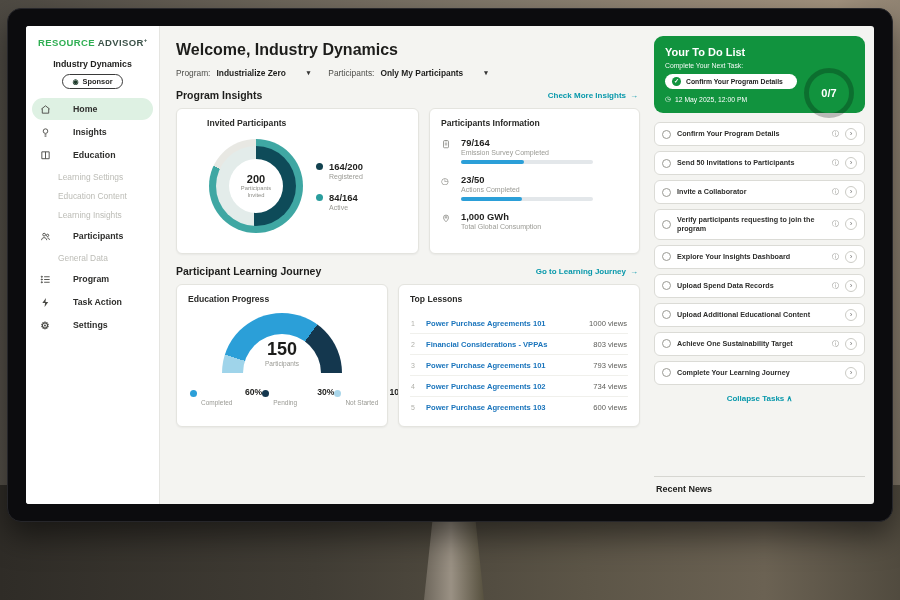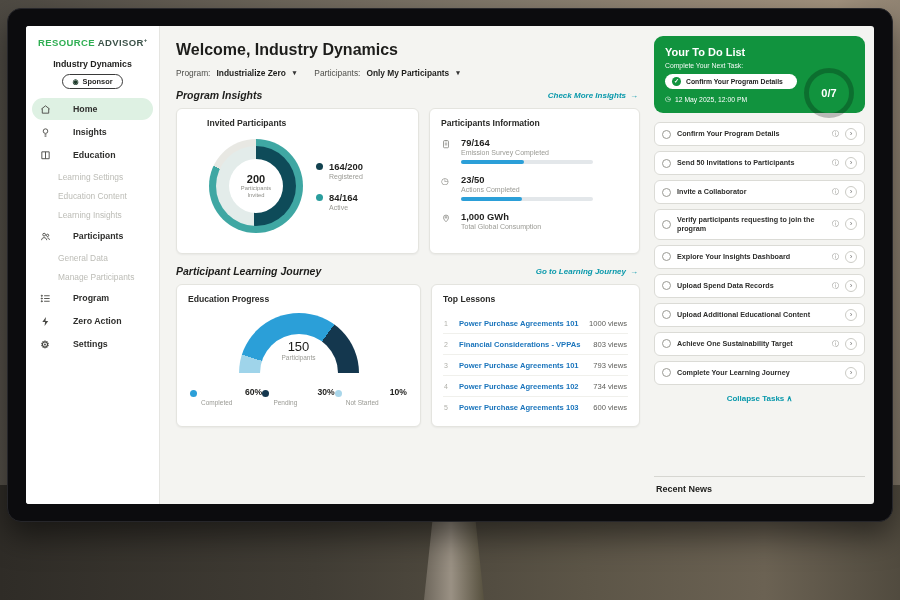--- a/index.html
+++ b/index.html
@@ -35,35 +35,35 @@
   .nav-icon { width:12px; height:12px; color:#4a4a46; display:flex; align-items:center; justify-content:center; flex:none; font-size:10px; }
   .nav-icon svg { width:11px; height:11px; }
   .nav-sub { padding:4.5px 12px 4.5px 26px; font-size:8.4px; color:#bcbcb6; margin:0 6px; cursor:pointer; }
 
   
   .main { flex:1; min-width:0; padding:13px 12px 0 16px; }
   h1 { font-size:16px; font-weight:bold; color:#1d1d1b; margin:2px 0 9px; }
   .filters { display:flex; align-items:center; gap:6px; font-size:8.4px; color:#555; margin-bottom:11px; }
   .f-label { color:#4e4e4a; }
   .f-value { background:none; border:none; font-family:inherit; font-weight:bold; font-size:8.4px; color:#1f1f1d;
-    display:flex; gap:7px; align-items:center; cursor:pointer; }
+    display:flex; gap:21px; align-items:center; cursor:pointer; }
   .f-gap { margin-left:12px; }
   .chev { font-size:7px; color:#333; }
-  .sec-head { display:flex; justify-content:space-between; align-items:center; margin:3px 2px 7px 0;font-style:italic; }
+  .sec-head { display:flex; justify-content:space-between; align-items:center; margin:3px 2px 7px 0; }
   .sec-head h2 { font-size:10.5px; font-weight:bold; color:#1e1e1c; }
   .sec-link { color:#0898ab; font-size:8px; font-weight:bold; display:flex; gap:4px; align-items:center;
     cursor:pointer; text-decoration:none; }
 
   .cards-row { display:flex; gap:10px; margin-bottom:11px; }
   .card { background:#fff; border:1px solid #e4e4df; border-radius:6px; padding:9px 11px;
     box-shadow:0 1px 2px rgba(0,0,0,.05); min-height:143px; }
   .card-title { font-size:8.6px; font-weight:bold; color:#2a2a28; margin-bottom:9px; }
   .card-invited { width:243px; flex:none;padding-left:30px; }
   .card-info { flex:1; }
-  .card-gauge { width:245px; flex:none; }
+  .card-gauge { width:212px; flex:none; }
   .card-lessons { flex:1; }
 
   
   .donut-wrap { display:flex; align-items:center; gap:13px; padding:2px 0 2px 2px; }
   .donut { position:relative; width:94px; height:94px; border-radius:50%; flex:none;
     background:conic-gradient(#3fa7a3 0 82%, #e8e8e3 82% 100%); }
   .donut-mid { position:absolute; inset:7px; border-radius:50%;
     background:conic-gradient(#0e4b59 0 51%, #e3ecea 51% 100%); }
   .donut-hole { position:absolute; inset:20px; border-radius:50%; background:#fff;
     display:flex; flex-direction:column; align-items:center; justify-content:center; text-align:center; }
@@ -86,21 +86,21 @@
   .bar { width:132px; height:4px; border-radius:2px; background:#e3e7ea; }
   .bar i { display:block; height:100%; border-radius:2px; background:#2b9fd8; }
   .w48 { width:48%; } .w46 { width:46%; }
 
   
   .gauge { position:relative; width:120px; height:60px; margin:8px auto 0; overflow:hidden; }
   .gauge-arc { position:absolute; left:0; top:0; width:120px; height:120px; border-radius:50%;
     background:conic-gradient(from 270deg,#9fd4ea 0 18deg,#2b9fd8 18deg 126deg,#14374e 126deg 180deg,transparent 180deg); }
   .gauge-hole { position:absolute; left:21px; top:21px; width:78px; height:78px; border-radius:50%; background:#fff; }
   .gauge-center { position:absolute; left:0; right:0; top:26px; text-align:center; }
-  .g-val { font-size:13px; font-weight:normal; color:#1c1c1a; }
+  .g-val { font-size:18px; font-weight:bold; color:#1c1c1a; }
   .g-lab { font-size:6.5px; color:#9a9a94; }
   .g-legend { display:flex; justify-content:space-between; margin-top:14px; padding:0 2px; }
   .gl-row { display:flex; gap:4px; align-items:center; }
   .gl-val { font-size:8.6px; font-weight:bold; color:#1f1f1d;margin-left:44px; }
   .gl-lab { font-size:6.5px; color:#9a9a94; margin:2px 0 0 11px; }
 
   
   .lesson { display:flex; align-items:center; gap:7px; padding:5.5px 1px; border-bottom:1px solid #f0f0ec; }
   .lesson:last-child { border-bottom:none; }
   .rank { color:#b0b0aa; width:8px; font-size:7px; flex:none; }
@@ -186,39 +186,38 @@
             <svg viewBox="0 0 24 24" fill="none" stroke="currentColor" stroke-width="2">
                 <circle cx="9" cy="8" r="3"></circle>
                 <circle cx="16.5" cy="9.5" r="2.5"></circle>
                 <path d="M3.5 20c0-3.5 2.5-5.5 5.5-5.5S14.5 16.5 14.5 20"></path>
                 <path d="M16 15c2.5 0 4.5 1.8 4.5 4.5"></path>
               </svg>
           </span>
           <span class="nav-label">Participants</span>
         </div>
         <div class="nav-sub">General Data</div>
-        <div class="nav-sub">Manage Participants</div>
         <div class="nav-item">
           <span class="nav-icon">
             <svg viewBox="0 0 24 24" fill="none" stroke="currentColor" stroke-width="2">
                 <path d="M9 6h12M9 12h12M9 18h12"></path>
                 <circle cx="4" cy="6" r="1.3" fill="currentColor"></circle>
                 <circle cx="4" cy="12" r="1.3" fill="currentColor"></circle>
                 <circle cx="4" cy="18" r="1.3" fill="currentColor"></circle>
               </svg>
           </span>
           <span class="nav-label">Program</span>
         </div>
         <div class="nav-item">
           <span class="nav-icon">
             <svg viewBox="0 0 24 24" fill="currentColor">
                 <path d="M13 2 5 13h6l-1 9 8-11h-6z"></path>
               </svg>
           </span>
-          <span class="nav-label">Zero Action</span>
+          <span class="nav-label">Task Action</span>
         </div>
         <div class="nav-item">
           <span class="nav-icon">⚙</span>
           <span class="nav-label">Settings</span>
         </div>
       </aside>
 
       <main class="main">
         <h1>Welcome, Industry Dynamics</h1>
 

